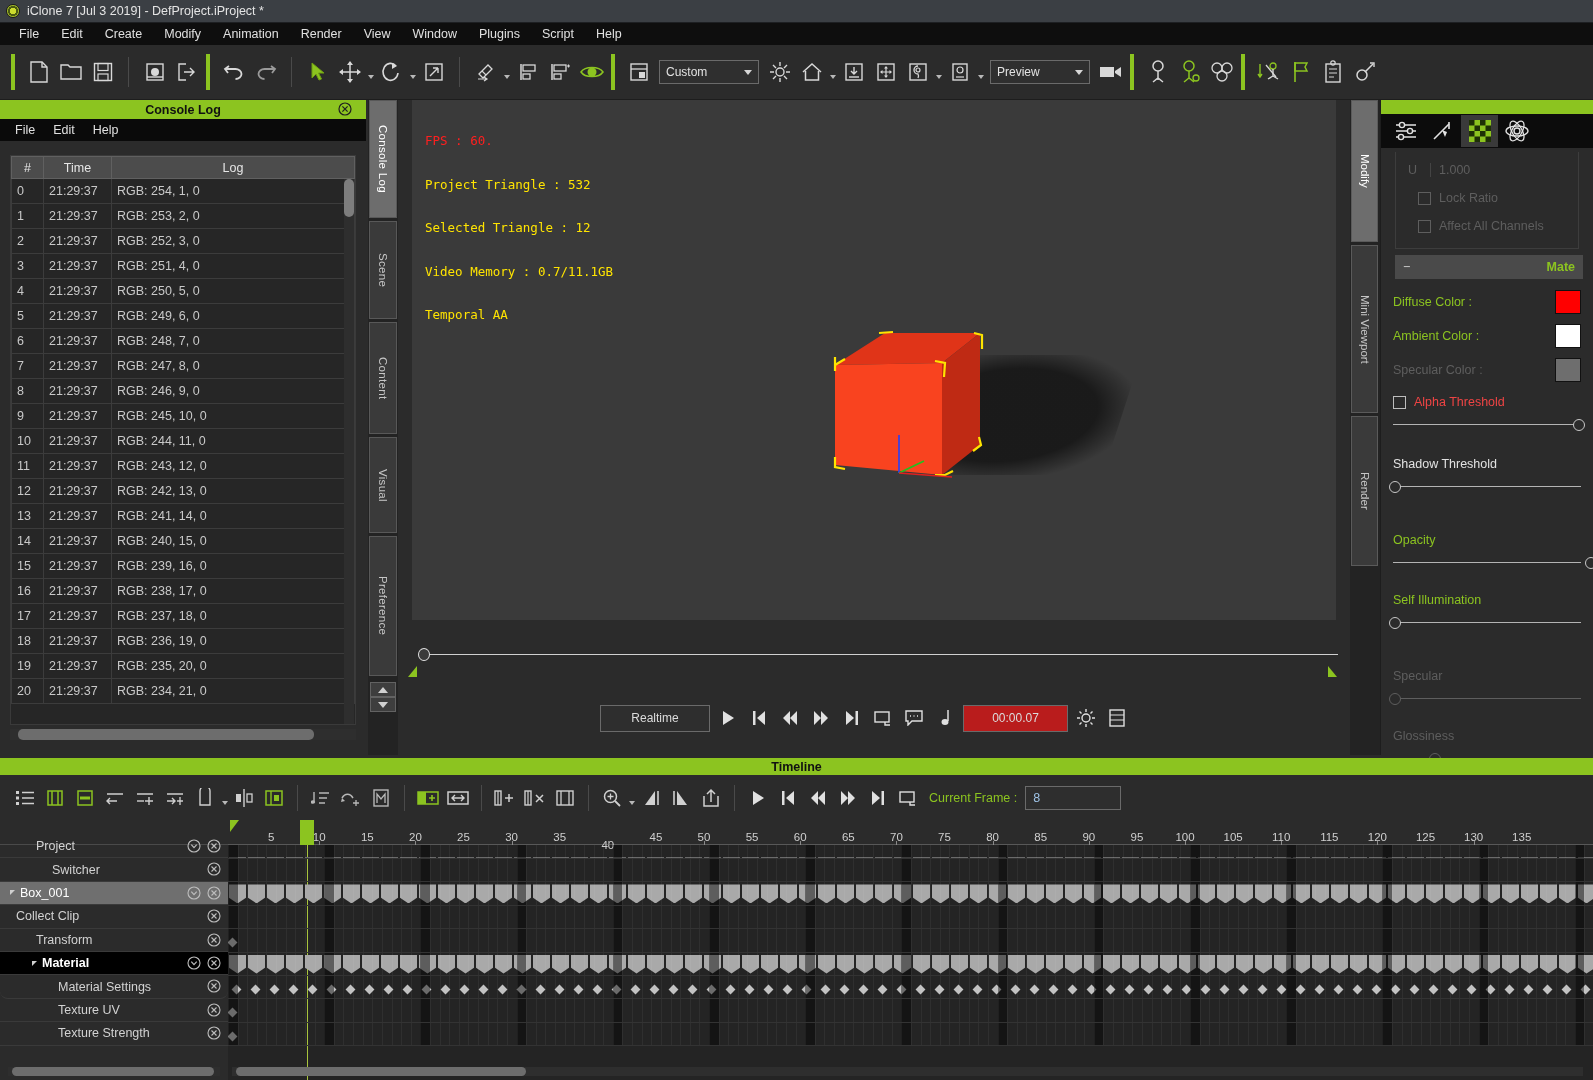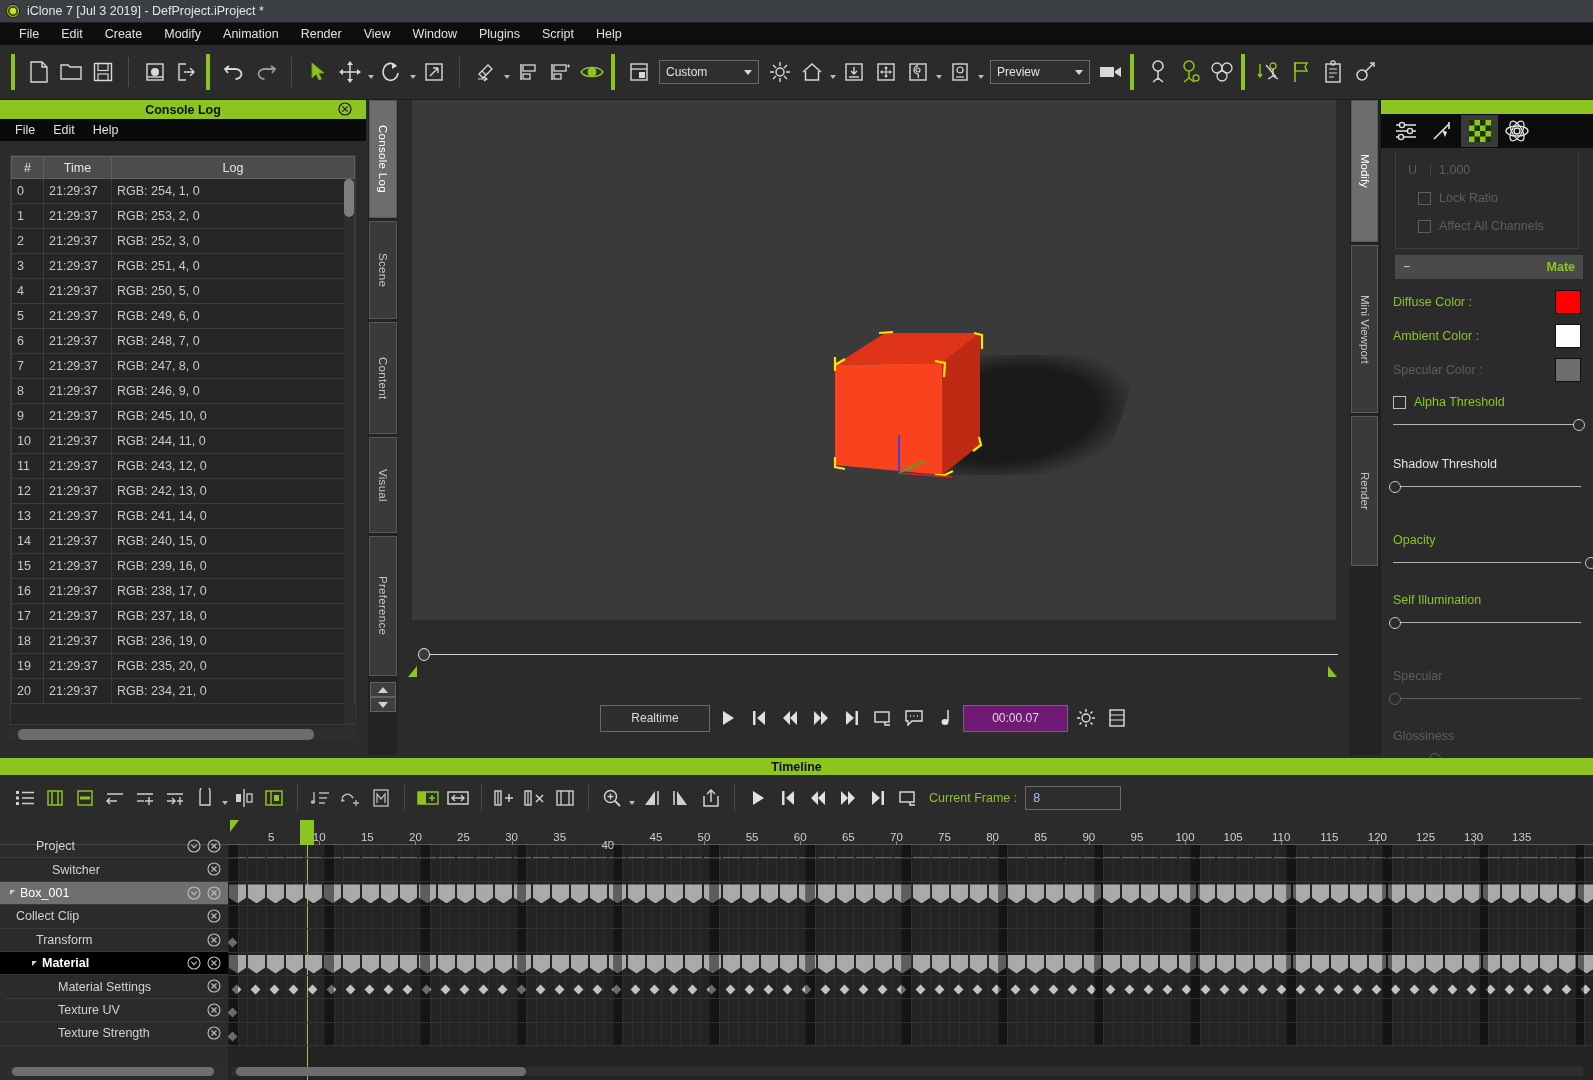--- a/index.html
+++ b/index.html
@@ -109,21 +109,21 @@
   .tl-mark-l { position:absolute; left:3px; top:26px; width:0;height:0;
                border-left:9px solid transparent; border-bottom:11px solid #8cc420;}
   .tl-mark-r { position:absolute; right:3px; top:26px; width:0;height:0;
                border-right:9px solid transparent; border-bottom:11px solid #8cc420;}
 
   
   .transport { position:absolute; left:600px; top:703px; height:30px; display:flex; align-items:center; gap:5px;}
   .tp-box { width:110px; height:27px; border:1px solid #6a6a6a; background:#2e2e2e;
             display:flex; align-items:center; justify-content:center; font-size:12px; color:#dcdcdc;}
   .tp-btn { width:26px; height:26px; display:flex; align-items:center; justify-content:center;}
-  .tp-time { width:105px; height:27px; border:1px solid #6a6a6a; background:#701a75;
+  .tp-time { width:105px; height:27px; border:1px solid #6a6a6a; background:#b91c1c;
              display:flex; align-items:center; justify-content:center; font-size:12px; color:#dcdcdc;}
 
   
   .rtabs { position:absolute; right:213px; top:100px; width:30px; height:655px; background:#232323;}
   .rtab { width:27px; background:#3a3a3a; border:1px solid #5a5a5a; margin:0 0 3px 1px;
           display:flex; align-items:center; justify-content:center; color:#c6c6c6; font-size:11.5px;
           writing-mode:vertical-rl;}
   .rtab.active { background:#6d6d6d; color:#fff;}
   .rpanel { position:absolute; right:0; top:100px; width:213px; height:655px; background:#2b2b2b;
             border-left:1px solid #1d1d1d;}
@@ -613,20 +613,27 @@
         </div>
       <div>
           <svg width="12" height="8" viewBox="0 0 12 8">
             <path d="M6 7L1 1h10z" fill="#d0d0d0"></path>
           </svg>
         </div>
     </div>
   </div>
 
   <div class="viewport">
+    <div class="vp-stats">
+      <div class="fps">FPS : 60.</div>
+      <div>Project Triangle : 532</div>
+      <div>Selected Triangle : 12</div>
+      <div>Video Memory : 0.7/11.1GB</div>
+      <div>Temporal AA</div>
+    </div>
     <div class="vp-shadow"></div>
     <svg style="position:absolute;left:415px;top:225px" width="190" height="165" viewBox="0 0 190 165">
       <polygon points="8,40 58,8 153,8 115,38" fill="#e03418"></polygon>
       <polygon points="8,40 115,38 115,150 8,140" fill="#f9431f"></polygon>
       <polygon points="115,38 153,8 153,120 115,150" fill="#bf2a14"></polygon>
       <g stroke="#ffe400" stroke-width="2.2" fill="none">
         <path d="M8,32 L8,46 M8,40 L18,34"></path>
         <path d="M52,8 L66,7"></path>
         <path d="M147,8 L155,10 L155,24"></path>
         <path d="M108,36 L118,38 L117,52"></path>
@@ -792,21 +799,21 @@
       <span class="rp-label-g">Ambient Color :</span>
       <span class="swatch" id="sw-ambient" style="background: rgb(255, 255, 255);"></span>
     </div>
     <div class="rp-row" style="height:34px">
       <span class="rp-dim">Specular Color :</span>
       <span class="swatch" id="sw-specular" style="background: rgb(110, 110, 110);"></span>
     </div>
 
     <div class="rp-row" style="height:30px">
       <span class="chk"></span>
-      <span style="color:#84cc16">Alpha Threshold</span>
+      <span style="color:#ef4444">Alpha Threshold</span>
     </div>
     <div class="slider-track">
       <div class="line"></div>
       <div class="knob" style="right:-4px"></div>
     </div>
 
     <div class="rp-row" style="height:30px;margin-top:16px">
       <span style="color:#e2e2e2">Shadow Threshold</span>
     </div>
     <div class="slider-track">

